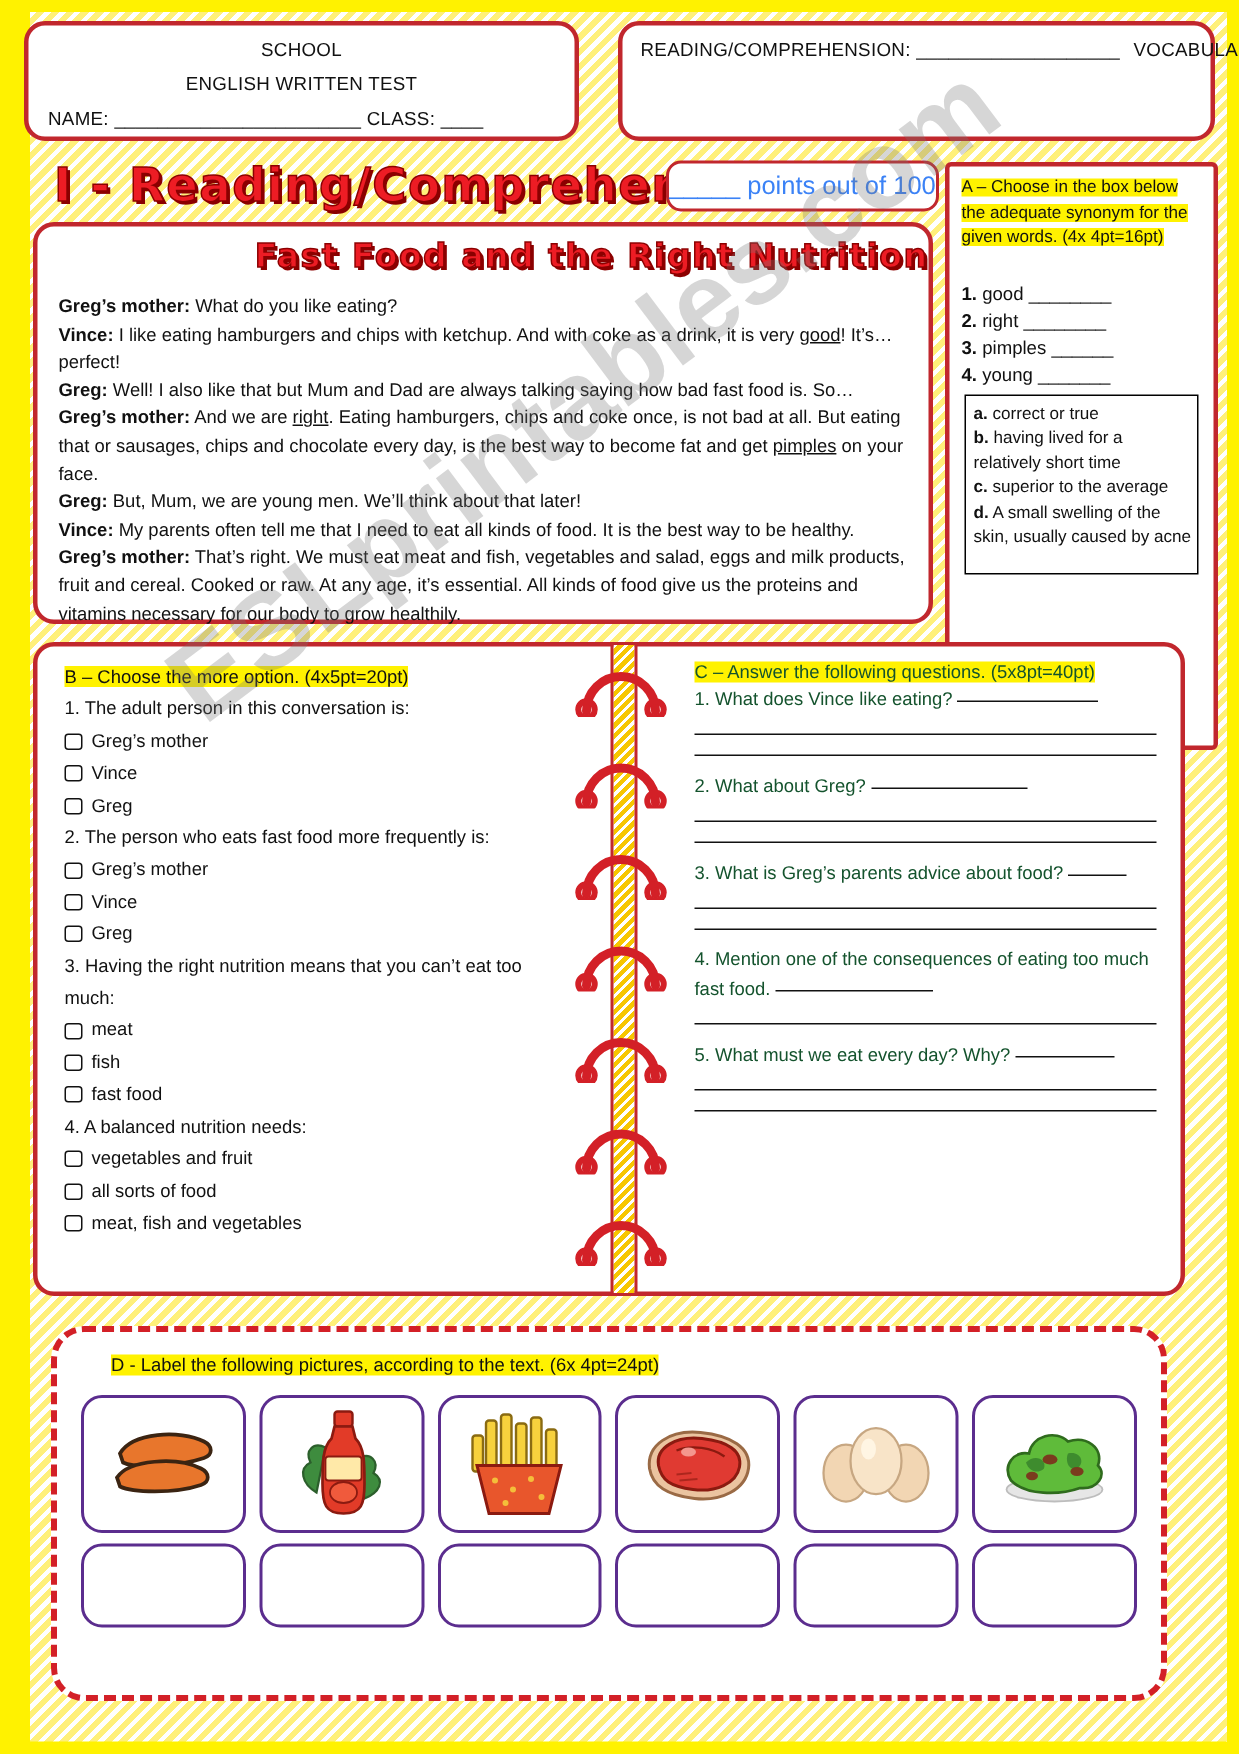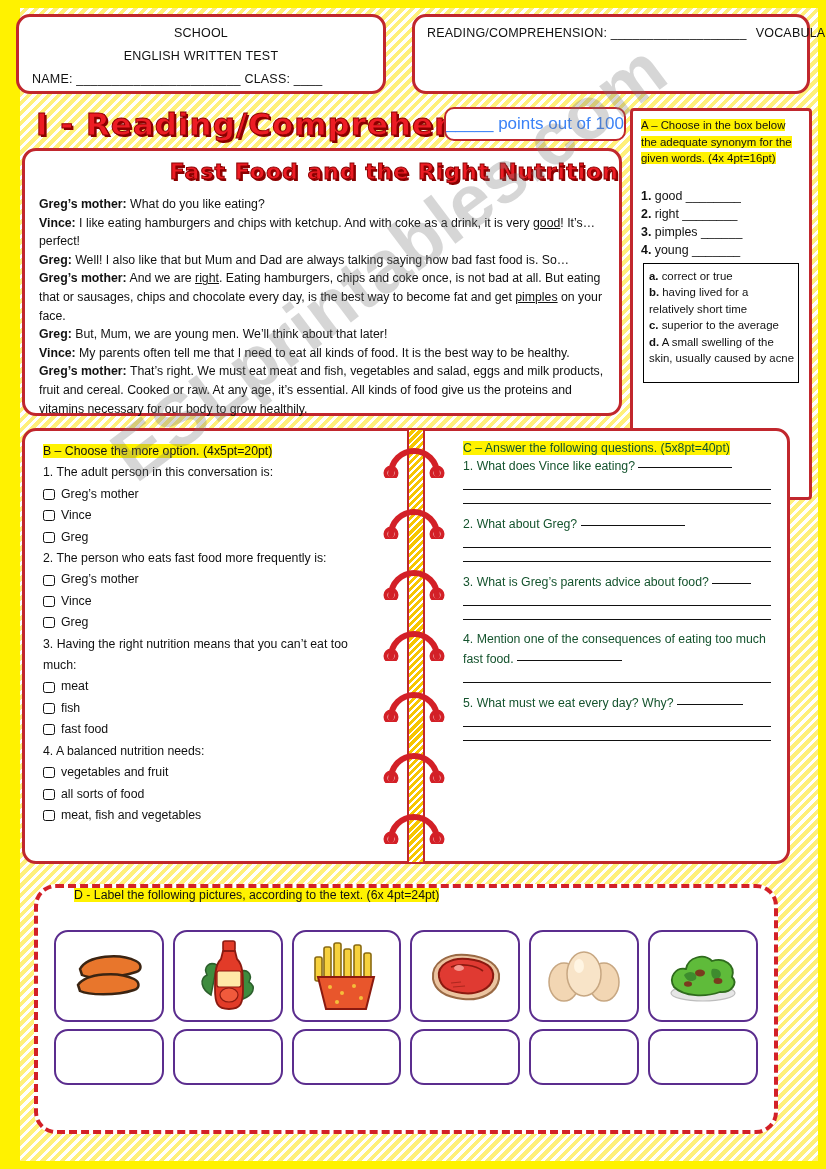--- a/index.html
+++ b/index.html
@@ -131,21 +131,21 @@
     position:absolute;width:62px;height:34px;left:3px;
   }
 
   
   #secD{
     position:absolute;left:34px;top:884px;width:744px;height:250px;
     border:4px dashed #D32027;border-radius:22px;
     background:#ffffff;box-sizing:border-box;
   }
   #secD-instr{
-    position:absolute;left:36px;top:0;
+    position:absolute;left:36px;top:15px;
     font-size:12.3px;color:#111;
   }
   #pic-grid{
     position:absolute;left:16px;top:42px;right:16px;
     display:flex;gap:9px;
   }
   .pic-col{flex:1;display:flex;flex-direction:column;gap:7px;}
   .pic-box{
     height:88px;border:2.5px solid #5B2D8E;border-radius:14px;
     background:#fff;display:flex;align-items:center;justify-content:center;

